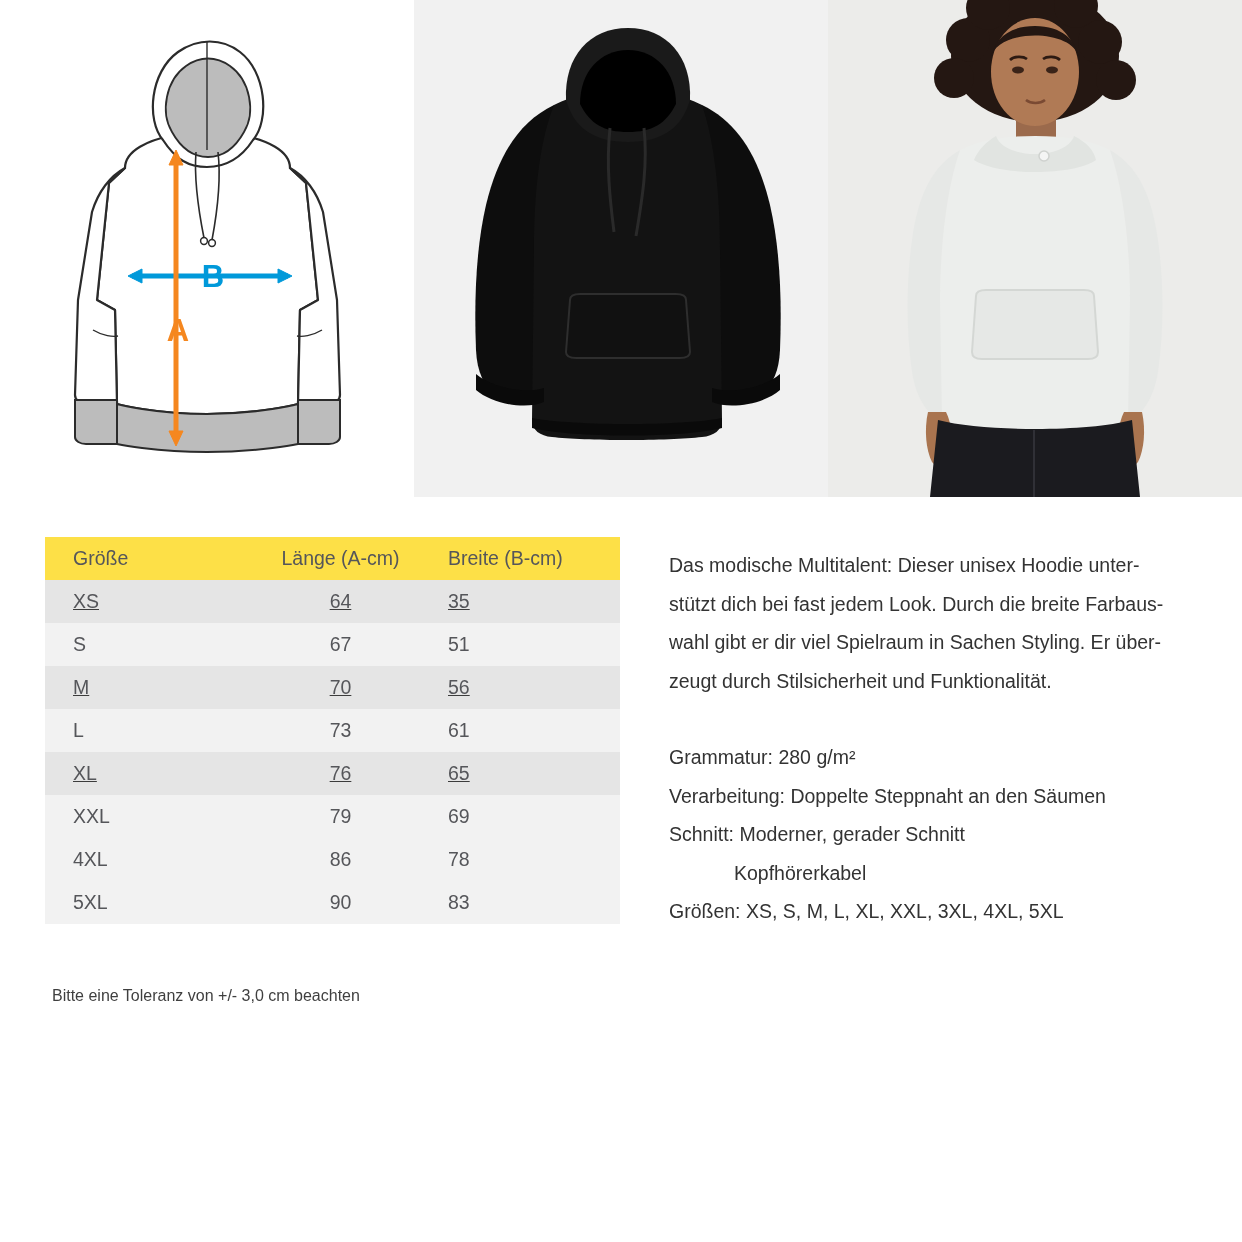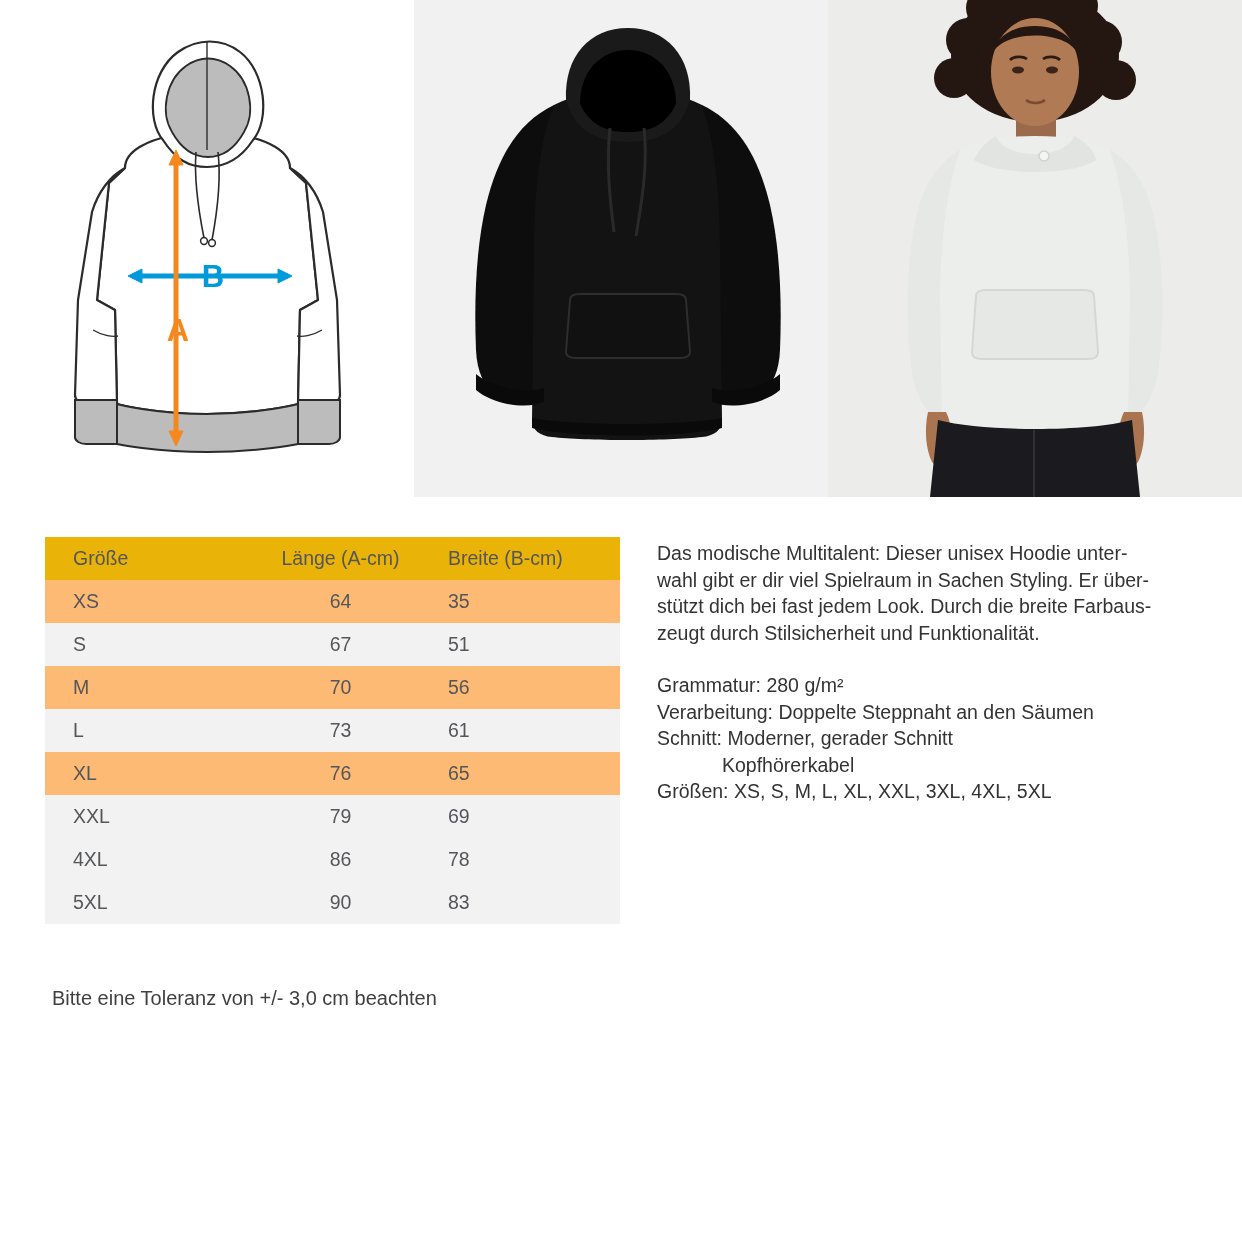--- a/index.html
+++ b/index.html
@@ -73,41 +73,41 @@
     color: #55565a;
     padding: 0;
     height: 43px;
     vertical-align: middle;
   }
   .size-table th:nth-child(1), .size-table td:nth-child(1) { padding-left: 28px; width: 160px; }
   .size-table th:nth-child(2), .size-table td:nth-child(2) { width: 215px; text-align: center; }
   .size-table th:nth-child(3), .size-table td:nth-child(3) { }
   .size-table thead th { color: #55565a; }
   .row-alt { background: #f2f2f2; }
-  .row-plain { background: #fdba74; }
-  .head-row { background: #eab308; }
+  .row-plain { background: #e5e5e5; text-decoration: underline; }
+  .head-row { background: #fde047; }
 
   .tolerance {
     position: absolute;
     left: 52px;
     top: 490px;
-    font-size: 20px;
+    font-size: 16px;
     color: #3f3f3f;
   }
 
   .desc {
     position: absolute;
     left: 657px;
     top: 43px;
     width: 540px;
     font-size: 19.5px;
     line-height: 26.5px;
     color: #333333;
   }
-  .desc p { margin: 0; }
+  .desc p { margin: 12px; }
   .desc .gap { height: 26px; }
   .desc .indent { padding-left: 65px; }
 </style>
 </head>
 <body>
 
 <div class="image-row">
 
   <div class="img-panel panel-technical">
     <svg class="tech-svg" width="414" height="497" viewBox="0 0 414 497">
@@ -285,22 +285,22 @@
         <td>90</td>
         <td>83</td>
       </tr>
     </tbody>
   </table>
 
   <div class="tolerance">Bitte eine Toleranz von +/- 3,0 cm beachten</div>
 
   <div class="desc">
     <p>Das modische Multitalent: Dieser unisex Hoodie unter-</p>
+    <p>stützt dich bei fast jedem Look. Durch die breite Farbaus-</p>
     <p>wahl gibt er dir viel Spielraum in Sachen Styling. Er über-</p>
-    <p>stützt dich bei fast jedem Look. Durch die breite Farbaus-</p>
     <p>zeugt durch Stilsicherheit und Funktionalität.</p>
     <div class="gap"></div>
     <p>Grammatur: 280 g/m²</p>
     <p>Verarbeitung: Doppelte Steppnaht an den Säumen</p>
     <p>Schnitt: Moderner, gerader Schnitt</p>
     <p class="indent">Kopfhörerkabel</p>
     <p>Größen: XS, S, M, L, XL, XXL, 3XL, 4XL, 5XL</p>
   </div>
 </div>
 

